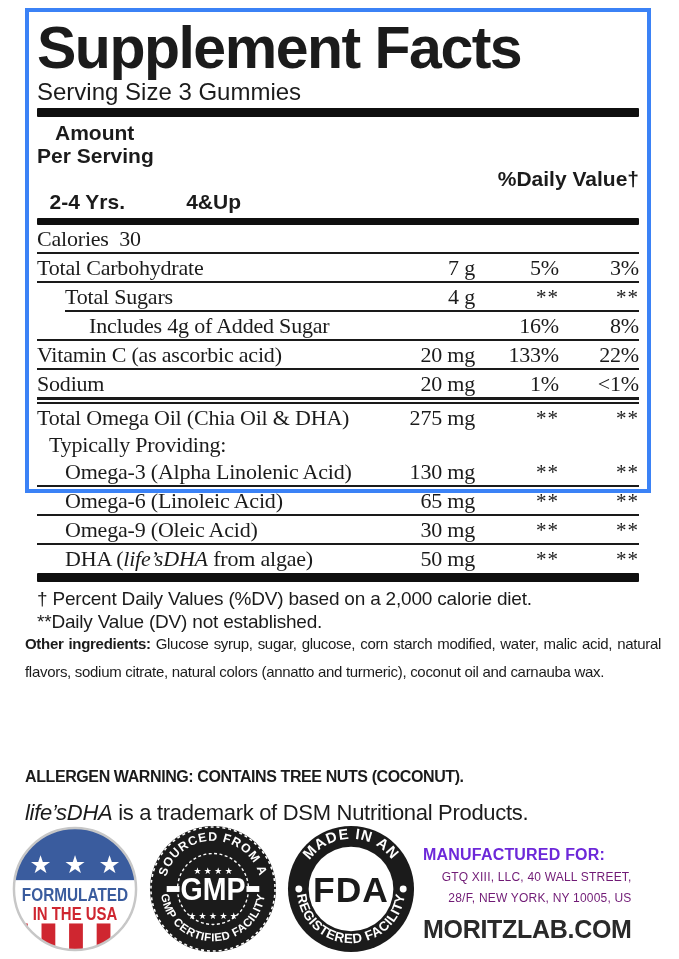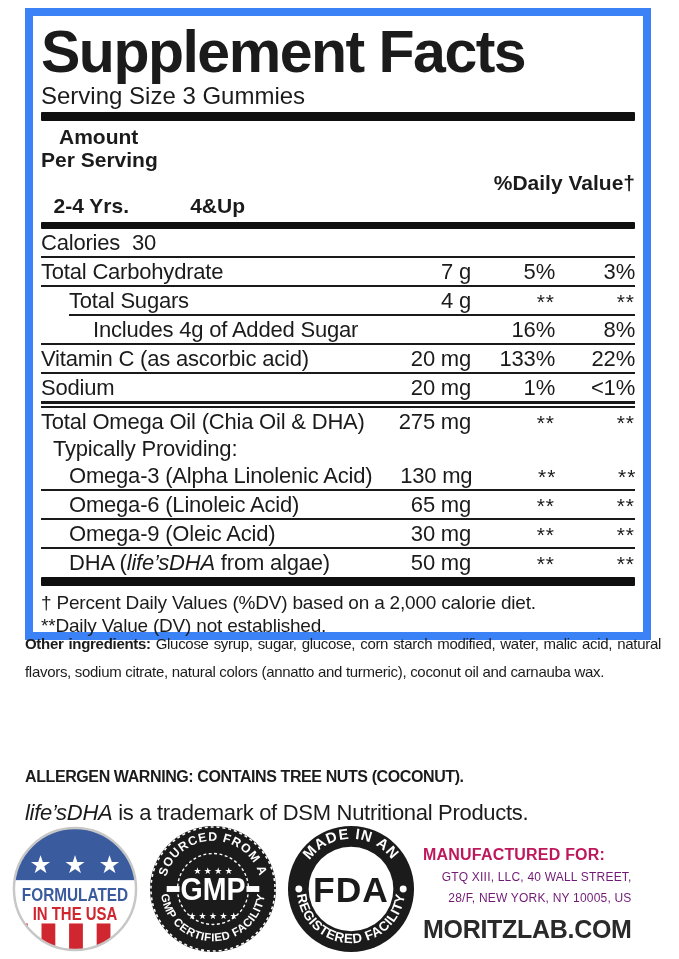--- a/index.html
+++ b/index.html
@@ -8,39 +8,39 @@
     --usa-red:#cf2630;
   }
   html,body{margin:0;padding:0;}
   body{
     width:679px;height:959px;position:relative;background:#ffffff;
     font-family:"Liberation Sans", sans-serif;color:var(--ink);
     -webkit-font-smoothing:antialiased;
   }
   
   .panel{
-    position:absolute;left:25px;top:8px;width:626px;height:632px;
-    border:8px solid #3b82f6;box-sizing:border-box;padding:0 8px;background:#fff;
+    position:absolute;left:25px;top:8px;width:626px;height:485px;
+    border:4px solid #3b82f6;box-sizing:border-box;padding:0 8px;background:#fff;
   }
   .sf-title{
     font-size:59px;font-weight:bold;letter-spacing:-1.5px;line-height:62px;
     margin-top:5px;white-space:nowrap;
   }
   .serving{font-size:24px;line-height:26px;}
   .bar{background:#0f0f0f;border-radius:1px;}
   .bar1{height:9px;margin-top:3px;}
   .bar2{height:7px;margin-top:5px;}
   .bar3{height:9px;margin-top:1px;}
   .fhead{display:flex;justify-content:space-between;margin-top:4px;font-weight:bold;font-size:21px;line-height:23px;flex-direction:column;}
   .fh-amount{padding-left:18px;}
   .fh-right{text-align:right;}
   .fh-cols{display:grid;grid-template-columns:88px 80px;gap:36px;}
   .fh-cols span{text-align:right;}
   
-  .facts-table{font-size:22px;}
+  .facts-table{font-size:22px;font-family:Liberation Serif, serif;}
   .frow{display:grid;grid-template-columns:1fr 100px 84px 80px;align-items:baseline;min-height:26px;padding:1px 0 0 0;}
   .flabel{white-space:pre;letter-spacing:-0.2px;}
   .ind1{padding-left:12px;}
   .ind2{padding-left:28px;}
   .ind3{padding-left:52px;}
   .fcell{text-align:right;letter-spacing:-0.2px;}
   .fcell.star{align-self:start;line-height:1;padding-top:3px;font-size:21px;letter-spacing:1px;}
   .fsep{border-top:2px solid #1a1a1a;height:0;}
   .fsep.indent{margin-left:28px;}
   .fsep.double{height:2px;border-top:3px solid #1a1a1a;border-bottom:2px solid #1a1a1a;}
@@ -55,21 +55,21 @@
     position:absolute;left:25px;top:736px;width:640px;
     font-size:16px;font-weight:bold;letter-spacing:-0.4px;white-space:nowrap;margin-top:32px;
   }
   .trademark{
     position:absolute;left:25px;top:800px;width:640px;font-size:22px;letter-spacing:-0.3px;
   }
   
   .badges{position:absolute;left:10px;top:824px;display:flex;gap:8px;align-items:center;}
   .badge{width:130px;height:130px;}
   .mfr{position:absolute;left:423px;top:846px;}
-  .mfr-l1{font-size:16px;font-weight:bold;letter-spacing:0.2px;color:#be185d;}
+  .mfr-l1{font-size:16px;font-weight:bold;letter-spacing:0.2px;color:#6d28d9;}
   .mfr-l2,.mfr-l3{font-size:12px;color:#701a75;line-height:21px;letter-spacing:0.2px;text-align:right;}
   .mfr-l2{margin-top:3px;}
   .mfr-web{font-size:25px;font-weight:bold;color:#2a2a2a;margin-top:6px;letter-spacing:-0.3px;}
   svg text{font-family:"Liberation Sans", sans-serif;}
 </style>
 </head>
 <body>
 
 <div class="panel">
   <div class="sf-title">Supplement Facts</div>

